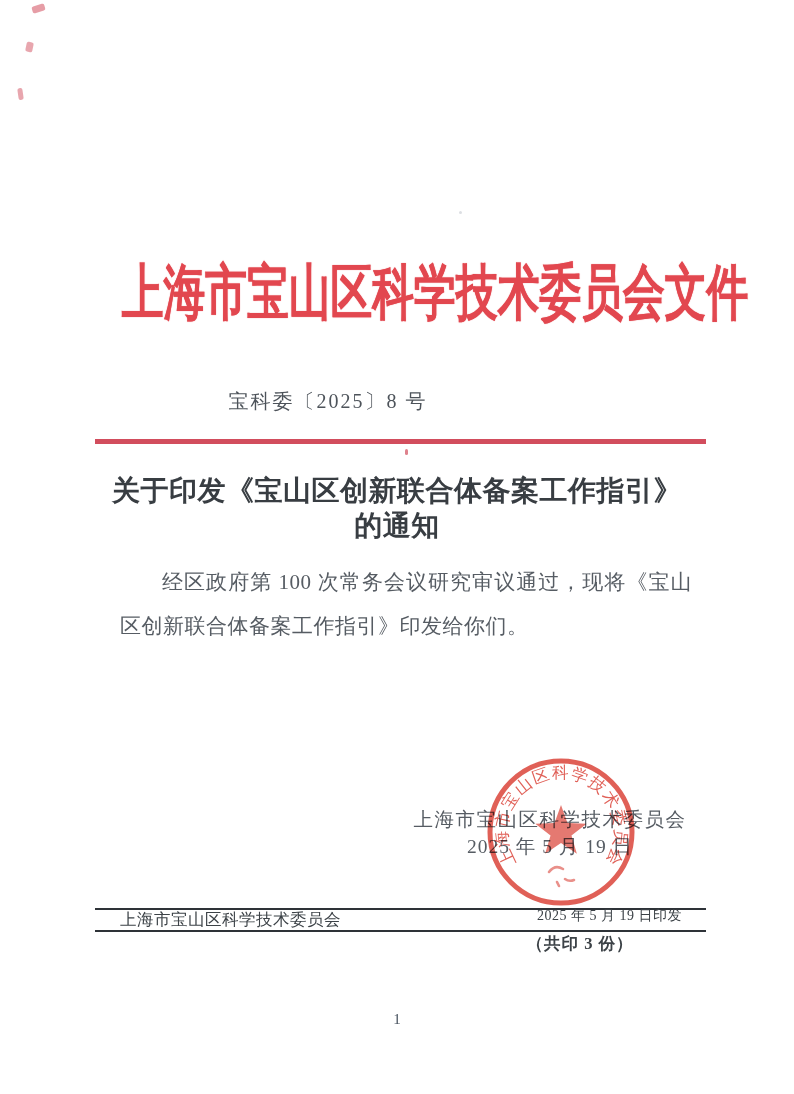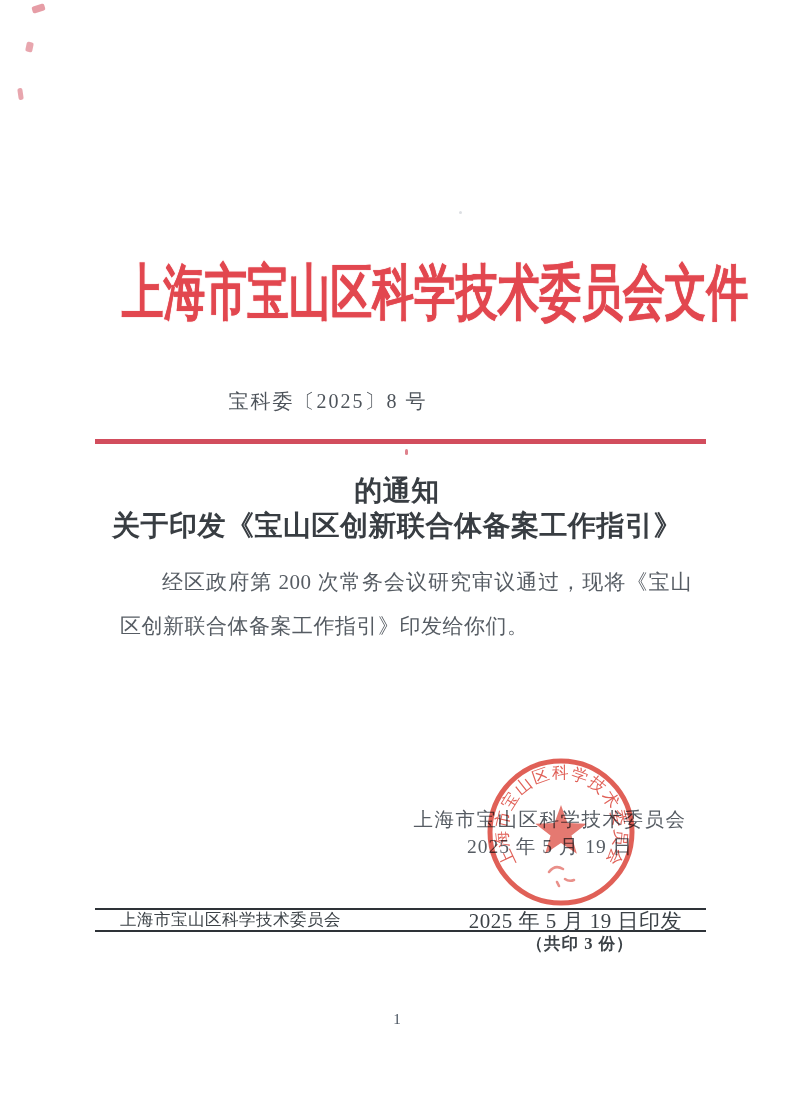--- a/index.html
+++ b/index.html
@@ -72,21 +72,21 @@
   }
 
   .footer-rule{position:absolute;left:95px;width:611px;height:2px;background:var(--rule-dark);}
   .fr-top{top:908px;}
   .fr-bottom{top:930px;}
   .footer-left{
     position:absolute;left:120px;top:909px;font-size:16.5px;color:var(--ink-footer);
     letter-spacing:0.5px;white-space:nowrap;
   }
   .footer-right{
-    position:absolute;right:112px;top:907px;font-size:21px;color:var(--ink-footer);
+    position:absolute;right:112px;top:907px;font-size:14px;color:var(--ink-footer);
     letter-spacing:0.5px;white-space:nowrap;
   }
   .footer-copies{
     position:absolute;left:480px;top:933px;width:200px;text-align:center;
     font-size:16.5px;color:var(--ink-footer);letter-spacing:1px;white-space:nowrap;font-weight:bold;
   }
 
   .page-number{
     position:absolute;top:1011px;left:0;width:794px;text-align:center;
     font-size:15px;color:#47525e;
@@ -105,26 +105,26 @@
 
   <div class="header-wrap">
     <div class="header-title">上海市宝山区科学技术委员会文件</div>
   </div>
 
   <div class="doc-number">宝科委〔2025〕8 号</div>
 
   <div class="red-line"></div>
 
   <div class="doc-title">
+    <div>关于印发《宝山区创新联合体备案工作指引》</div>
     <div>的通知</div>
-    <div>关于印发《宝山区创新联合体备案工作指引》</div>
   </div>
 
   <div class="body-block">
-    <div class="paragraph">经区政府第 200 次常务会议研究审议通过，现将《宝山区创新联合体备案工作指引》印发给你们。</div>
+    <div class="paragraph">经区政府第 100 次常务会议研究审议通过，现将《宝山区创新联合体备案工作指引》印发给你们。</div>
   </div>
 
   <div class="sign-block">
     <div class="sign-org">上海市宝山区科学技术委员会</div>
     <div class="sign-date">2025 年 5 月 19 日</div>
   </div>
 
   <svg class="seal" viewBox="-80 -80 160 160">
     <circle cx="0" cy="0" r="71" fill="none" stroke="var(--seal-red)" stroke-width="5"></circle>
     <polygon points="0,-27 6.47,-8.9 25.68,-8.34 10.46,3.4 15.87,21.84 0,11 -15.87,21.84 -10.46,3.4 -25.68,-8.34 -6.47,-8.9" fill="var(--seal-red)" opacity="0.85"></polygon>

